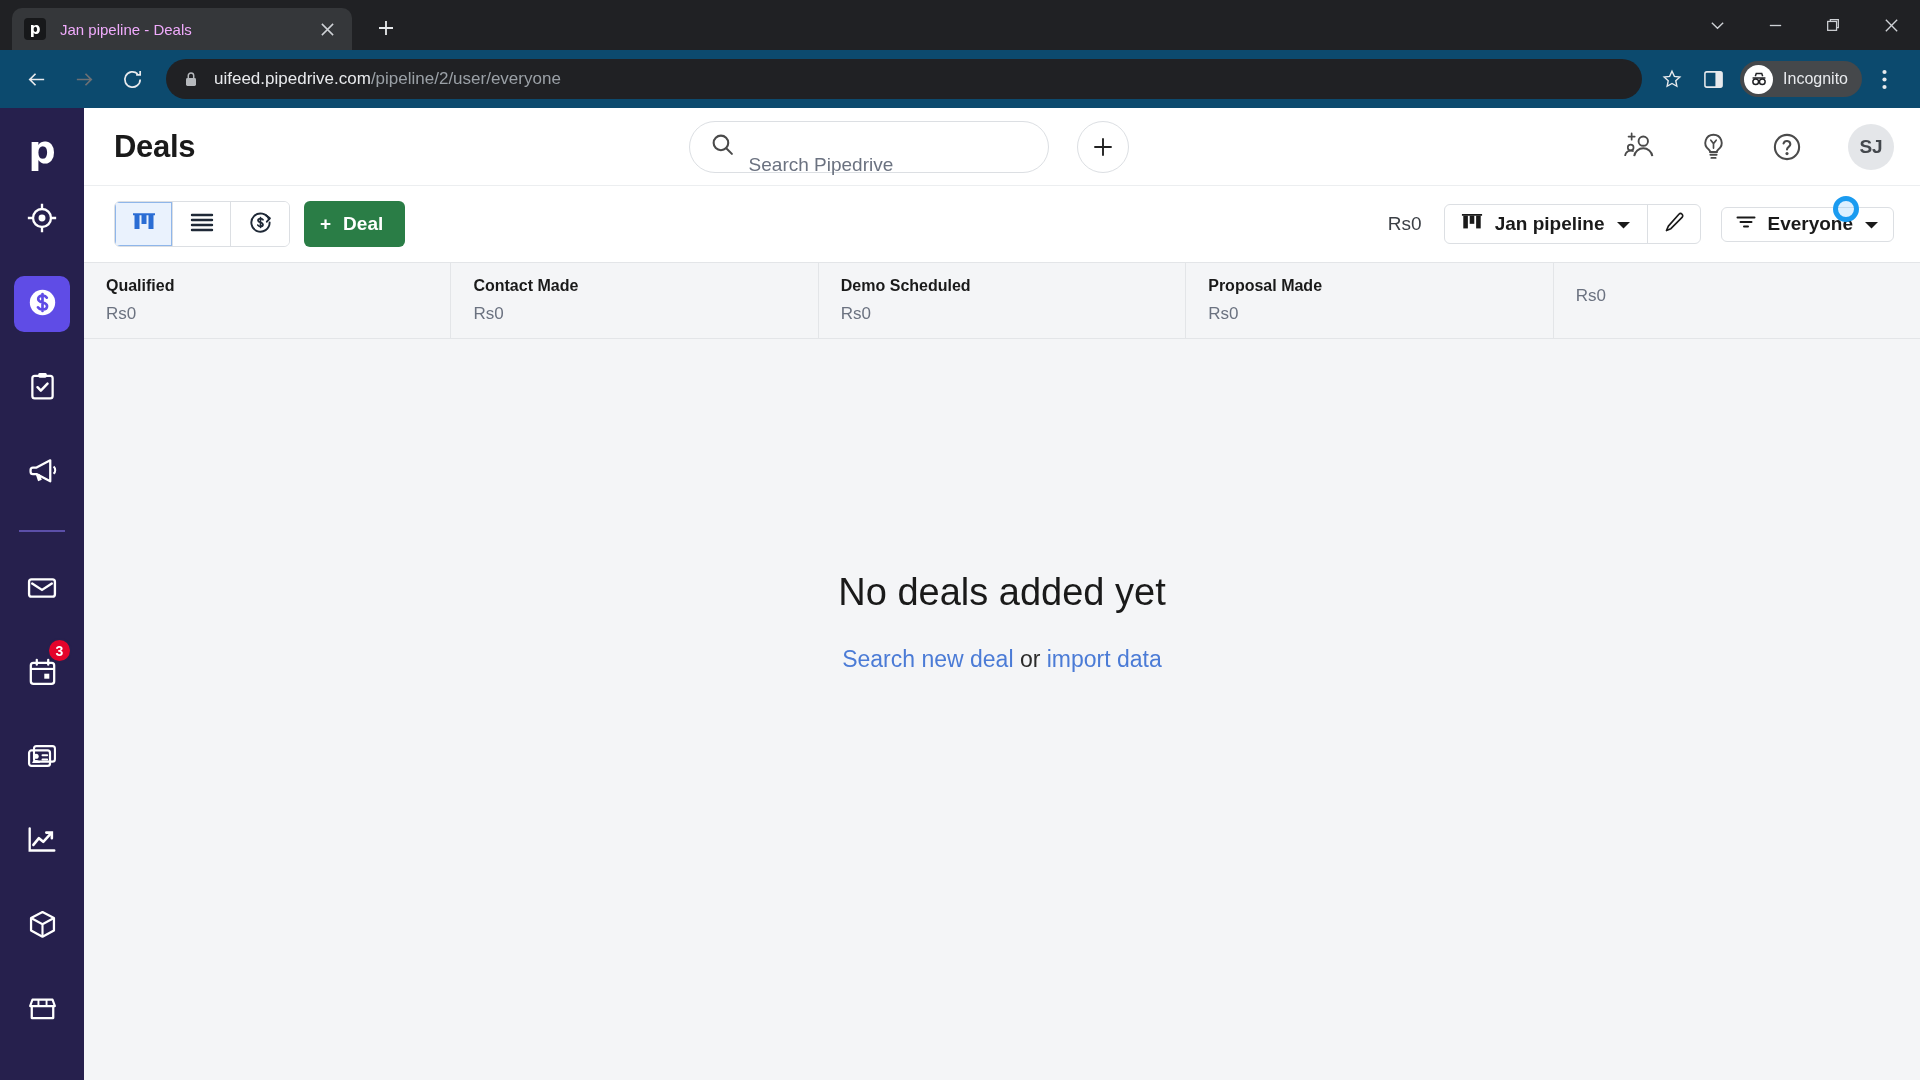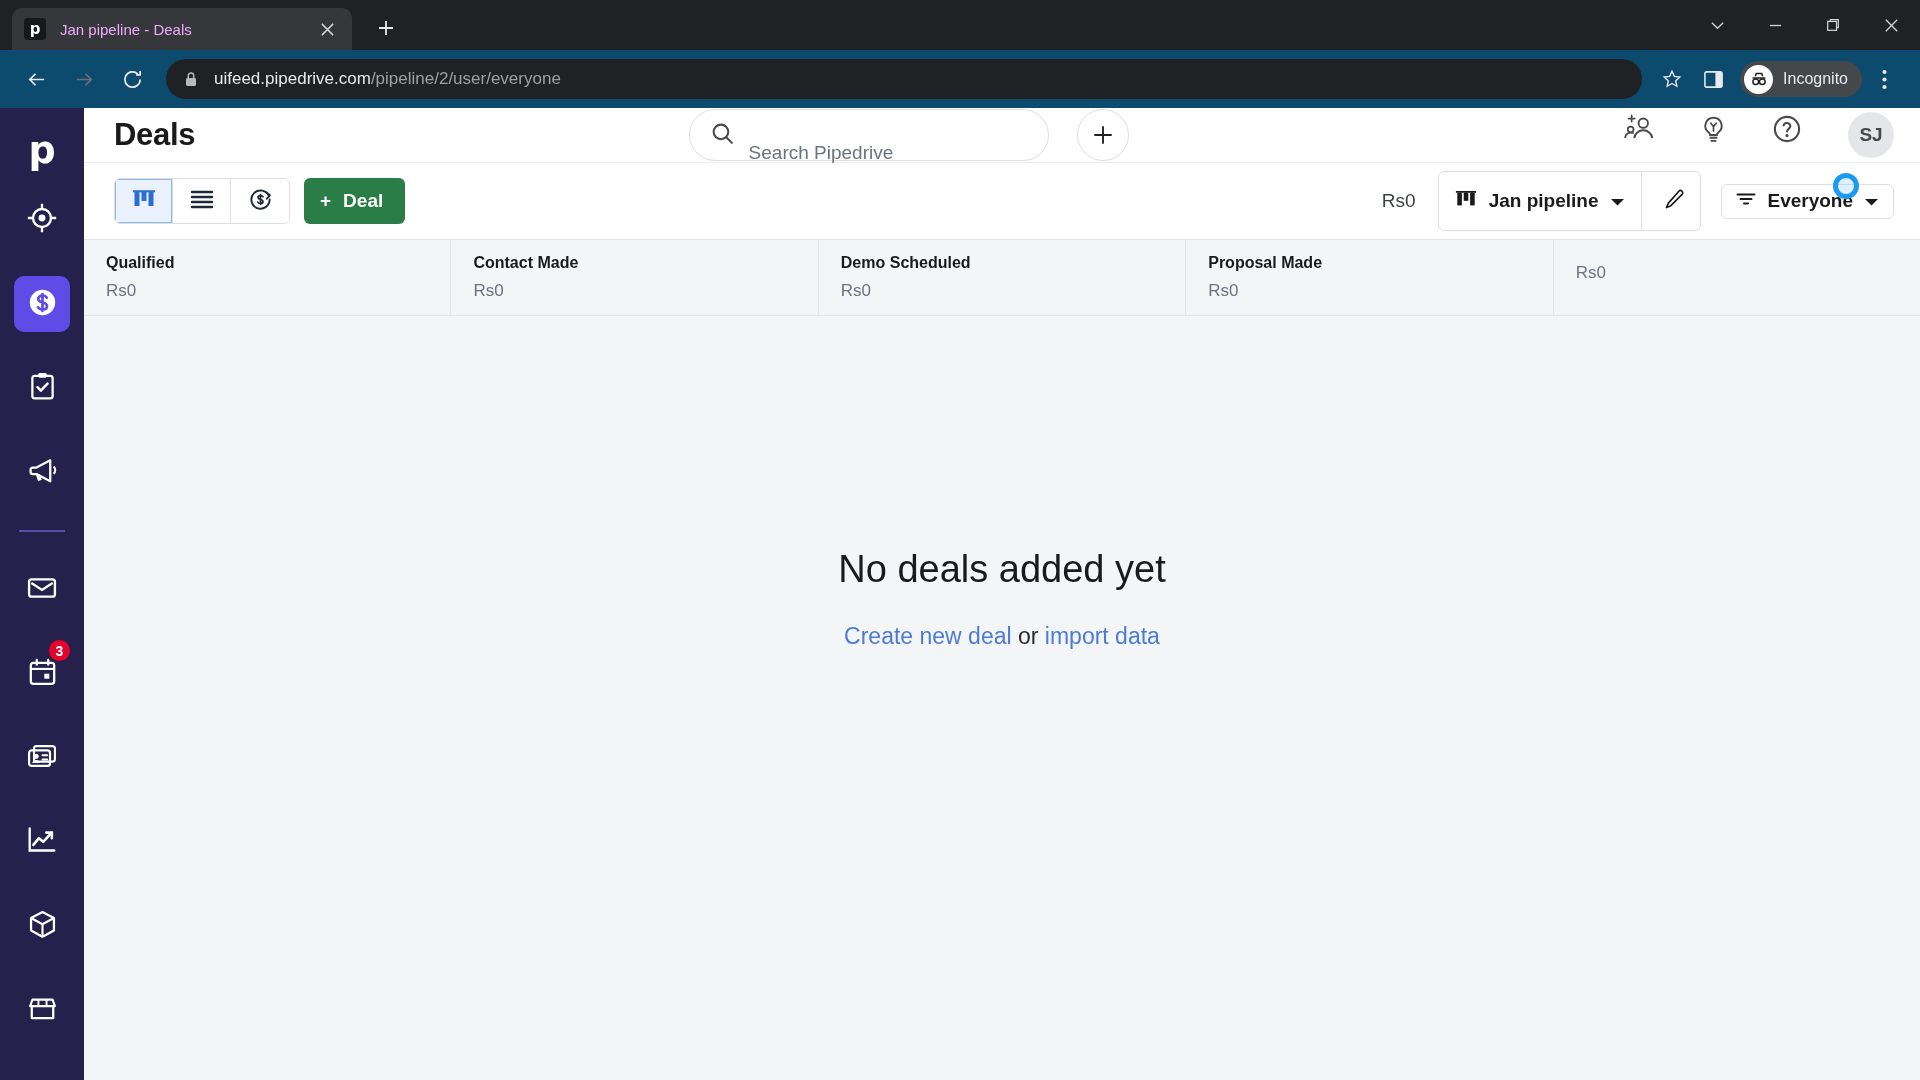--- a/index.html
+++ b/index.html
@@ -113,36 +113,36 @@
     min-width: 25px; height: 25px; border-radius: 13px;
     background: #e4042b; color: #ffffff;
     font-size: 14px; font-weight: bold;
     display: flex; align-items: center; justify-content: center;
     padding: 0 6px; border: 2px solid #26204d;
   }
 
   .content { flex: 1 1 auto; display: flex; flex-direction: column; min-width: 0; background: #ffffff; }
 
   .app-header {
-    height: 55px; flex: 0 0 auto; display: flex; align-items: center;
+    height: 78px; flex: 0 0 auto; display: flex; align-items: center;
     padding: 0 26px 0 30px; border-bottom: 1px solid #eceef0; background:#fff;
   }
   .page-title { font-size: 31px; color: #1a1a1a; font-weight: bold; letter-spacing: -0.3px; }
   .header-center { flex: 1 1 auto; display: flex; align-items: center; justify-content: center; }
   .search-box {
     width: 360px; height: 52px; border: 1px solid #dcdfe3;
     border-radius: 26px; display: flex; align-items: center; padding: 0 20px;
   }
   .search-ph { font-size: 19px; color: #6b7280; margin-left: 14px; margin-top: 36px; }
   .add-circle {
     width: 52px; height: 52px; border-radius: 50%;
     border: 1px solid #dcdfe3; margin-left: 28px;
     display: flex; align-items: center; justify-content: center; color: #222;
   }
-  .header-right { display: flex; align-items: flex-start; gap: 40px; }
+  .header-right { display: flex; align-items: center; gap: 40px; }
   .hdr-icon { width: 34px; height: 34px; display:flex; align-items:center; justify-content:center; color:#4a4a4a; }
   .avatar {
     width: 46px; height: 46px; border-radius: 50%; background: #e4e6e9;
     color: #44484d; font-size: 19px; font-weight: bold;
     display: flex; align-items: center; justify-content: center; margin-left: 4px;
   }
 
   .subbar {
     height: 76px; flex: 0 0 auto; display: flex; align-items: center;
     padding: 0 26px 0 30px; background: #fff;
@@ -155,21 +155,21 @@
   .vt-btn:last-child { border-right: none; }
   .vt-btn.active { background: #eaf2fd; color: #2b6dd4; box-shadow: inset 0 0 0 1px #8fb6ea; }
   .deal-btn {
     height: 46px; background: #2a7d46; color: #fff;
     border-radius: 6px; display: flex; align-items: center;
     padding: 0 22px 0 16px; margin-left: 14px;
     font-size: 19px; font-weight: bold; gap: 12px;
   }
   .subbar-spacer { flex: 1 1 auto; }
   .sum-amount { font-size: 19px; color: #3b3f45; margin-right: 22px; }
-  .pipe-group { display: flex; height: 60px; border: 1px solid #dcdfe3; border-radius: 6px; overflow: hidden; gap: 6px; }
+  .pipe-group { display: flex; height: 40px; border: 1px solid #dcdfe3; border-radius: 6px; overflow: hidden; }
   .pipe-sel {
     display: flex; align-items: center; gap: 12px; padding: 0 16px;
     font-size: 19px; color: #1a1a1a; font-weight: bold; border-right: 1px solid #dcdfe3;
   }
   .pipe-edit { width: 52px; display: flex; align-items: center; justify-content: center; color: #1a1a1a; }
   .filter-btn {
     height: 35px; border: 1px solid #dcdfe3; border-radius: 6px;
     display: flex; align-items: center; gap: 11px; padding: 0 14px;
     margin-left: 20px; font-size: 19px; color: #1a1a1a; font-weight: bold;
     position: relative;
@@ -553,18 +553,18 @@
           <div class="stage-name">Proposal Made</div>
           <div class="stage-sum">Rs0</div>
         </div>
         <div class="stage">
           <div class="stage-sum">Rs0</div>
         </div>
       </div>
 
       <div class="board">
         <div class="empty-title">No deals added yet</div>
-        <div class="empty-sub"><a href="#">Create new deal</a><span> or </span><a href="#">import data</a></div>
+        <div class="empty-sub"><a href="#">Search new deal</a><span> or </span><a href="#">import data</a></div>
       </div>
 
     </div>
   </div>
 </div>
 
 </body></html>

